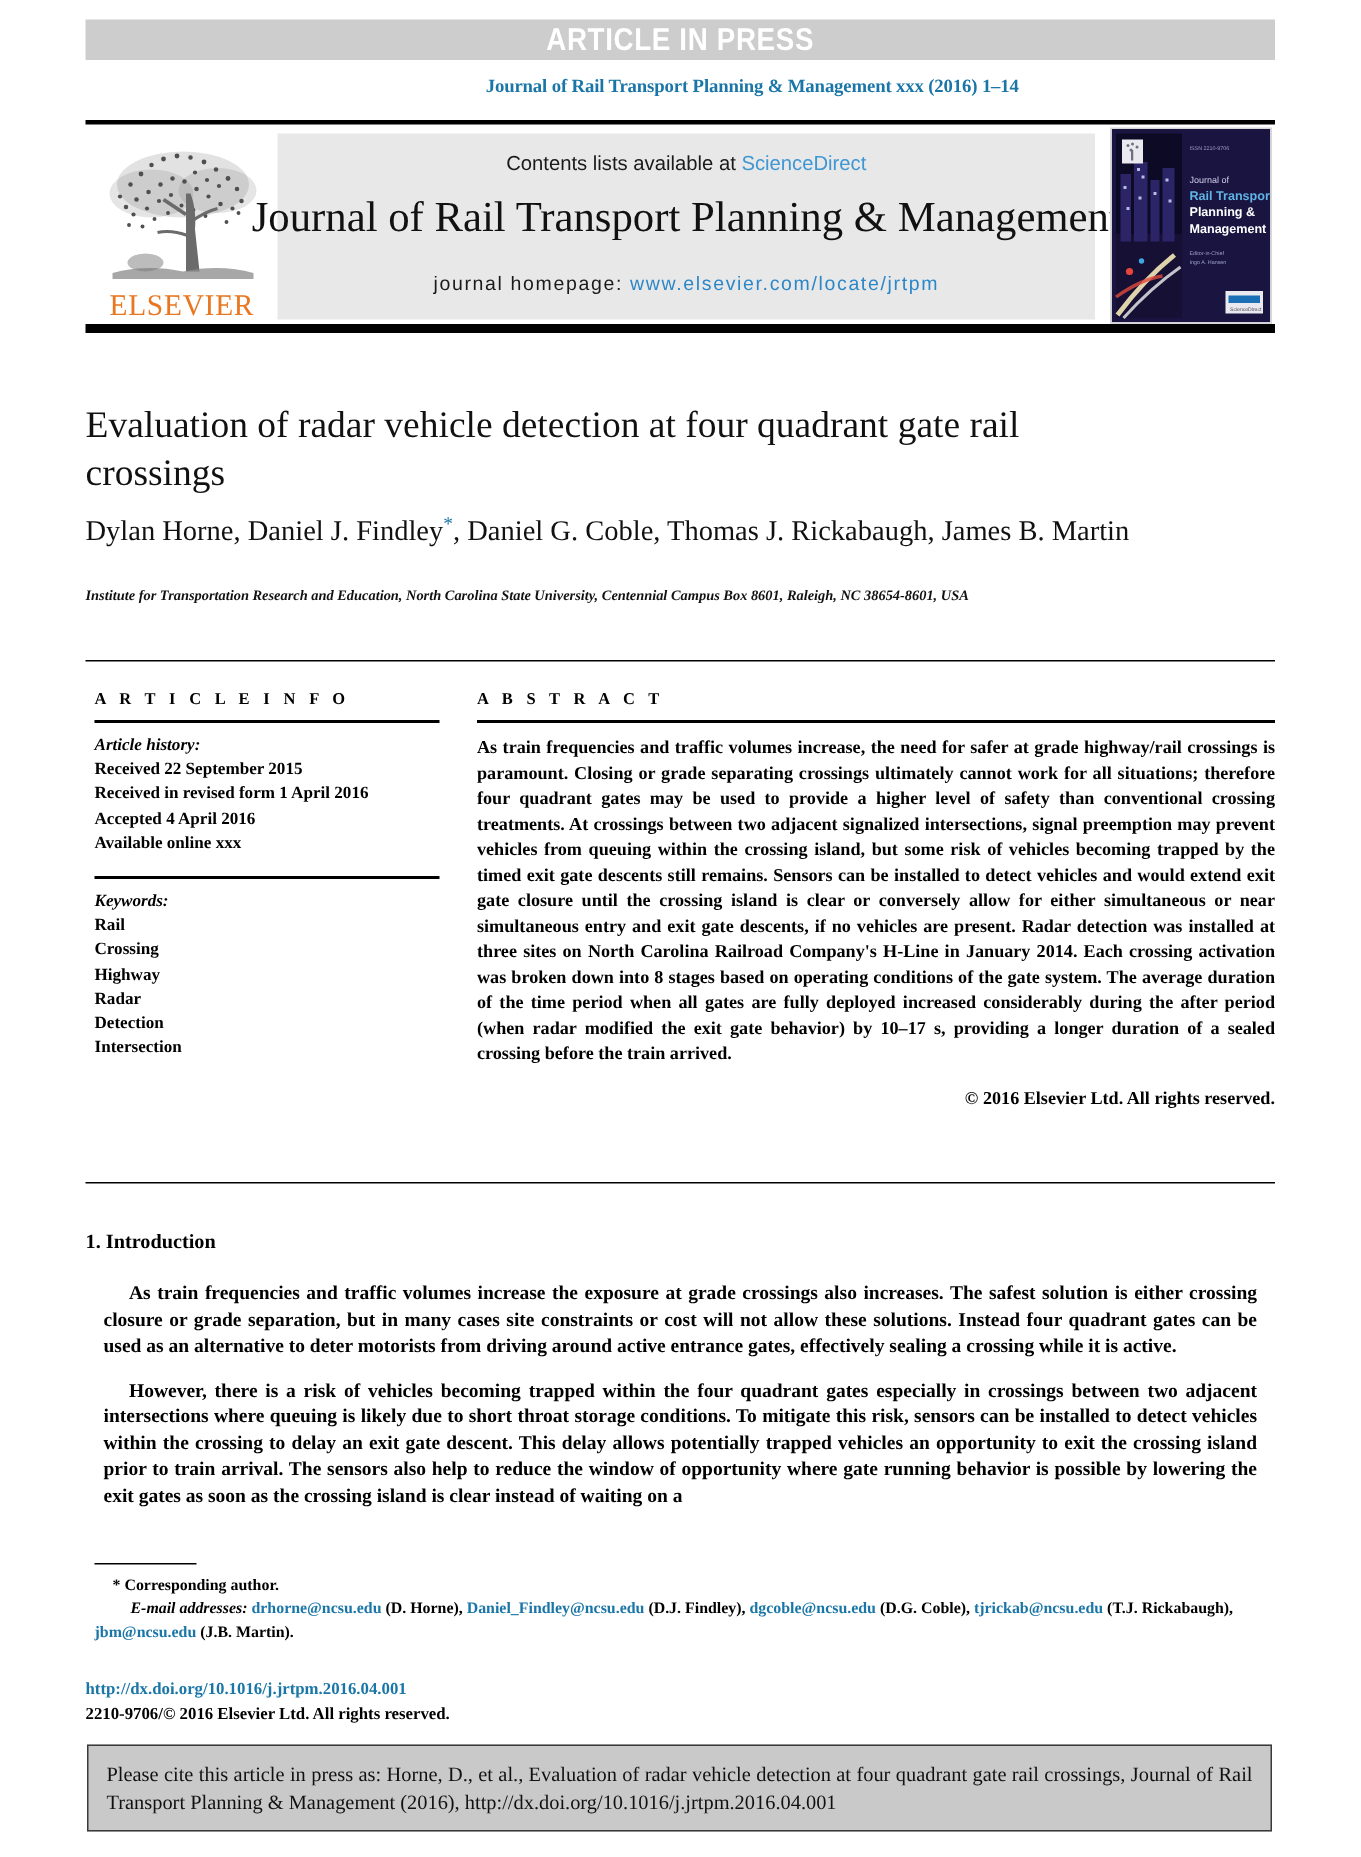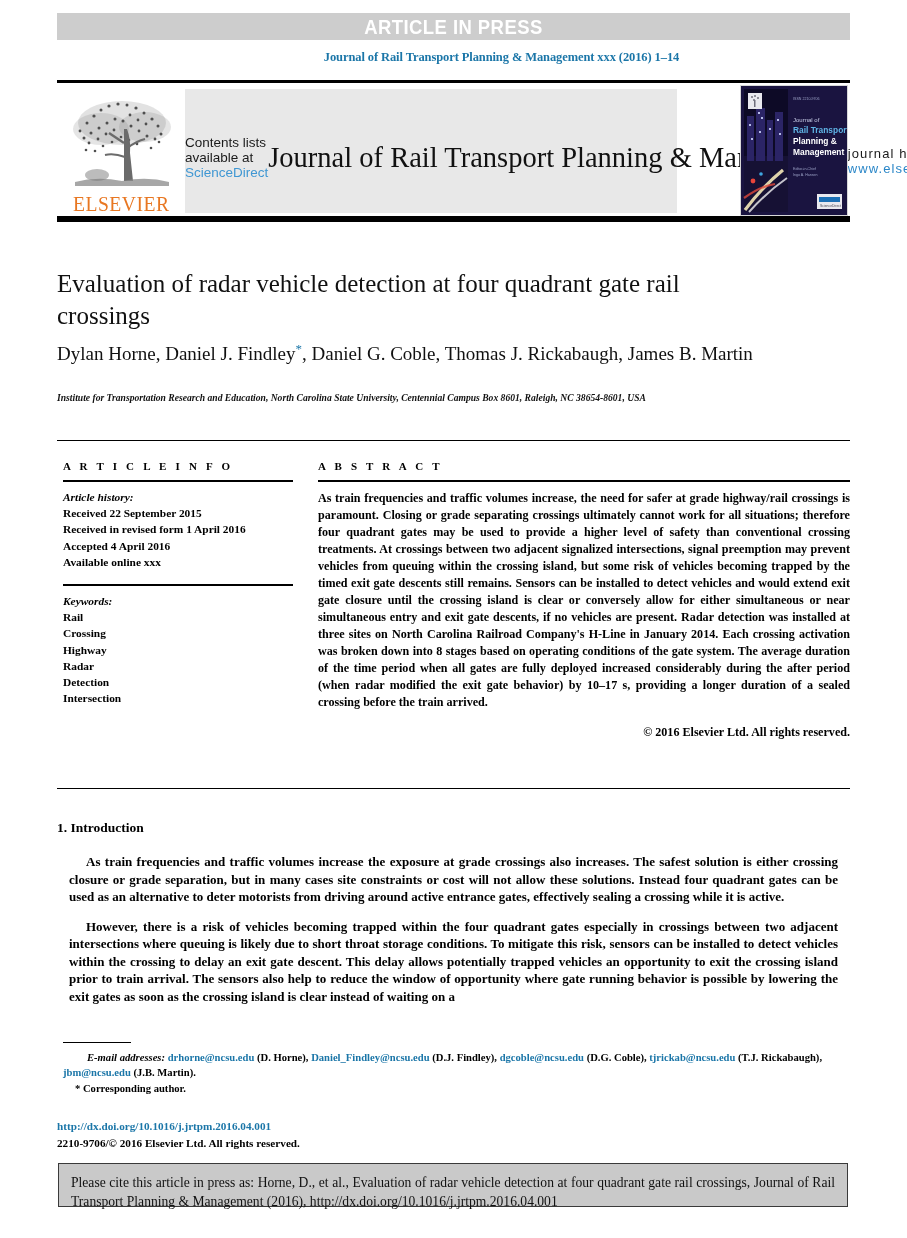--- a/index.html
+++ b/index.html
@@ -101,25 +101,25 @@
     color: #e87722;
     line-height: 1;
     margin-top: 1px;
     transform: scaleX(0.98);
   }
 
   .sd-box {
     position: absolute;
     left: 128px;
     top: 9px;
-    width: 492px;
+    width: 545px;
     height: 124px;
     background: #e8e8e8;
     display: flex;
-    flex-direction: row;
+    flex-direction: column;
     align-items: center;
   }
   .sd-contents {
     margin-top: 12px;
     font-family: "Liberation Sans", sans-serif;
     font-size: 13.5px;
     color: #1a1a1a;
   }
   .sd-link { color: #3f97d3; }
   .sd-journal-title {
@@ -325,21 +325,21 @@
     line-height: 1.5;
   }
   .doi-link { color: #1b76a8; }
 
   
   .cite-box {
     position: absolute;
     left: 58px;
     top: 1163px;
     width: 790px;
-    height: 44px;
+    height: 58px;
     background: #c9c9c9;
     border: 1.5px solid #3a3a3a;
     box-sizing: border-box;
     padding: 9px 12px 0 12px;
   }
   .cite-text {
     font-family: "Liberation Serif", serif;
     font-size: 13.6px;
     line-height: 1.42;
     color: #111;
@@ -529,35 +529,35 @@
 
   <div class="body-col">
     <div class="body-heading">1. Introduction</div>
     <p class="body-par">As train frequencies and traffic volumes increase the exposure at grade crossings also increases. The safest solution is either crossing closure or grade separation, but in many cases site constraints or cost will not allow these solutions. Instead four quadrant gates can be used as an alternative to deter motorists from driving around active entrance gates, effectively sealing a crossing while it is active.</p>
     <p class="body-par">However, there is a risk of vehicles becoming trapped within the four quadrant gates especially in crossings between two adjacent intersections where queuing is likely due to short throat storage conditions. To mitigate this risk, sensors can be installed to detect vehicles within the crossing to delay an exit gate descent. This delay allows potentially trapped vehicles an opportunity to exit the crossing island prior to train arrival. The sensors also help to reduce the window of opportunity where gate running behavior is possible by lowering the exit gates as soon as the crossing island is clear instead of waiting on a</p>
   </div>
 
   <div class="foot-rule"></div>
   <div class="footnote">
     <div>
+      <span class="indent"></span><span>* Corresponding author.</span>
+    </div>
+    <div>
       <span class="indent"></span><span class="indent"></span><span class="em-italic">E-mail addresses:</span>
       <span class="mailto">drhorne@ncsu.edu</span>
       <span>(D. Horne)</span>,
       <span class="mailto">Daniel_Findley@ncsu.edu</span>
       <span>(D.J. Findley)</span>,
       <span class="mailto">dgcoble@ncsu.edu</span>
       <span>(D.G. Coble)</span>,
       <span class="mailto">tjrickab@ncsu.edu</span>
       <span>(T.J. Rickabaugh)</span>,
       <span class="mailto">jbm@ncsu.edu</span>
       <span>(J.B. Martin)</span>.
     </div>
-    <div>
-      <span class="indent"></span><span>* Corresponding author.</span>
-    </div>
   </div>
 
   <div class="doi-block">
     <div class="doi-link">http://dx.doi.org/10.1016/j.jrtpm.2016.04.001</div>
     <div>2210-9706/© 2016 Elsevier Ltd. All rights reserved.</div>
   </div>
 
   <div class="cite-box">
     <div class="cite-text">Please cite this article in press as: Horne, D., et al., Evaluation of radar vehicle detection at four quadrant gate rail crossings, Journal of Rail Transport Planning &amp; Management (2016), http://dx.doi.org/10.1016/j.jrtpm.2016.04.001</div>
   </div>

